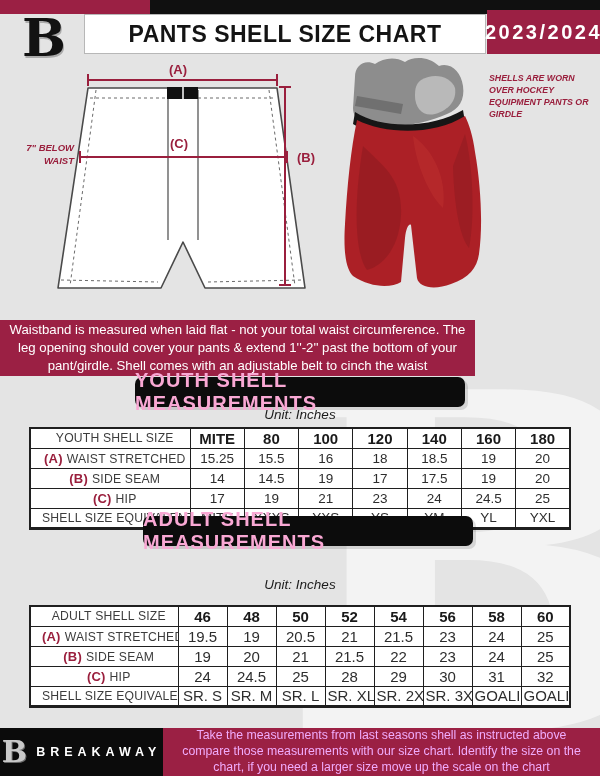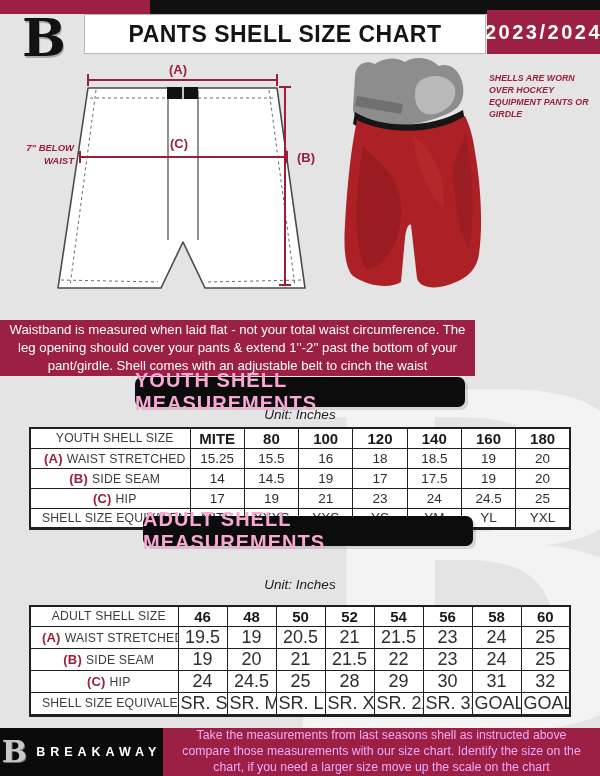--- a/index.html
+++ b/index.html
@@ -55,21 +55,21 @@
   table.size-table{position:absolute;left:29px;width:542px;border-collapse:collapse;background:#fff;
     table-layout:fixed;border:2px solid var(--line);border-bottom-width:3px;}
   #youth-table{top:427px;} #adult-table{top:605px;}
   .size-table td{border:1.6px solid var(--line);height:20px;padding:0 2px;text-align:center;vertical-align:middle;
     font-size:13.5px;color:#2e2e2e;white-space:nowrap;overflow:hidden;}
   .size-table td.lbl{text-align:center;padding-left:11px;font-size:12.2px;color:#3c3c3c;letter-spacing:.2px;}
   #youth-table td.lbl{width:160px;} #adult-table td.lbl{width:148px;}
   .size-table td.hdr{font-weight:700;font-size:15px;color:#1a1a1a;}
   .size-table td.hdr-lbl{font-weight:400;font-size:12.2px;}
   .size-table span.pfx{color:var(--accent);font-weight:800;font-size:13px;margin-right:4px;}
-  #adult-table td.val{font-size:18px;}
+  #adult-table td.val{font-size:15px;}
 
   
   .footer{position:absolute;left:0;top:728px;width:600px;height:48px;display:flex;}
   .footer-black{width:163px;background:#0b0b0b;display:flex;align-items:center;justify-content:center;gap:9px;}
   .footer-logo{font-family:"DejaVu Serif",serif;font-weight:700;font-size:30px;line-height:1;color:#c9c9c9;
     text-shadow:1px 1px 0 #6a6a6a;}
   .footer-brand{color:#fff;font-weight:700;font-size:12.5px;letter-spacing:5px;}
   .footer-maroon{flex:1;background:var(--maroon);display:flex;align-items:center;justify-content:center;padding:0 10px;}
   .footer-maroon span{color:#f0abfc;font-size:12.3px;line-height:1.3;text-align:center;}
 </style>

